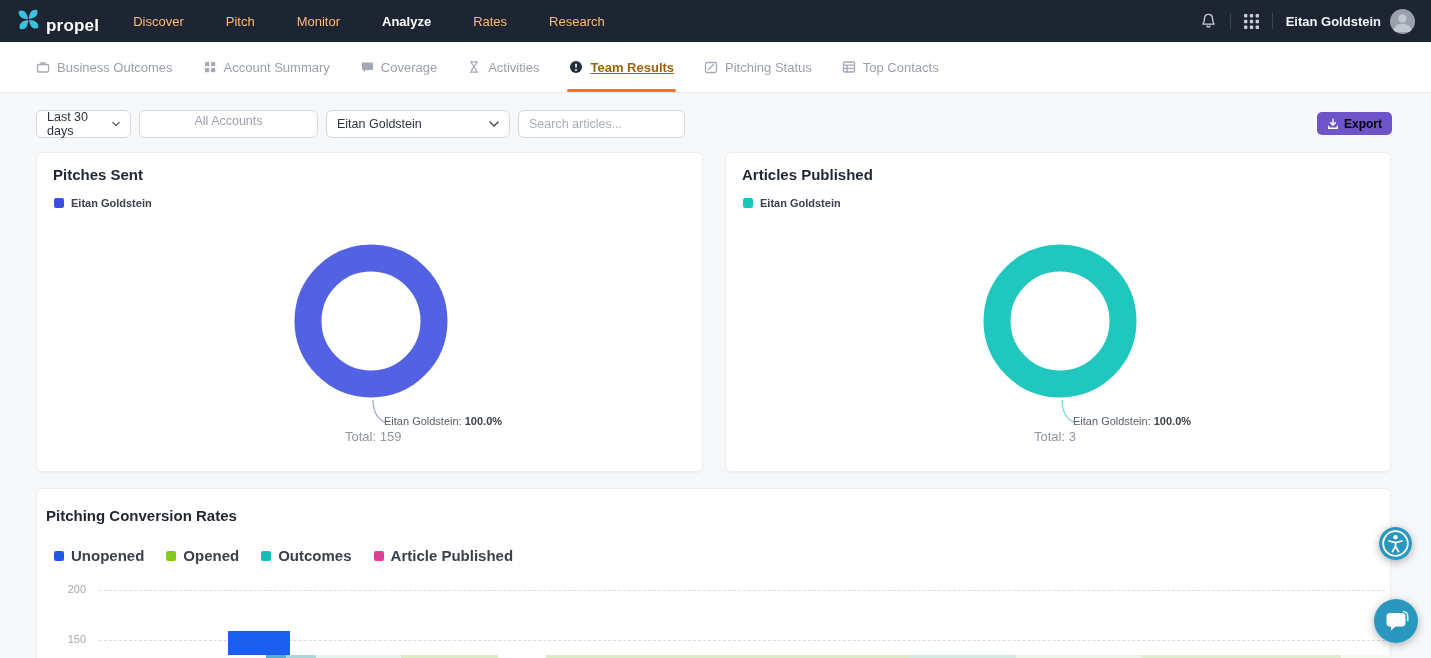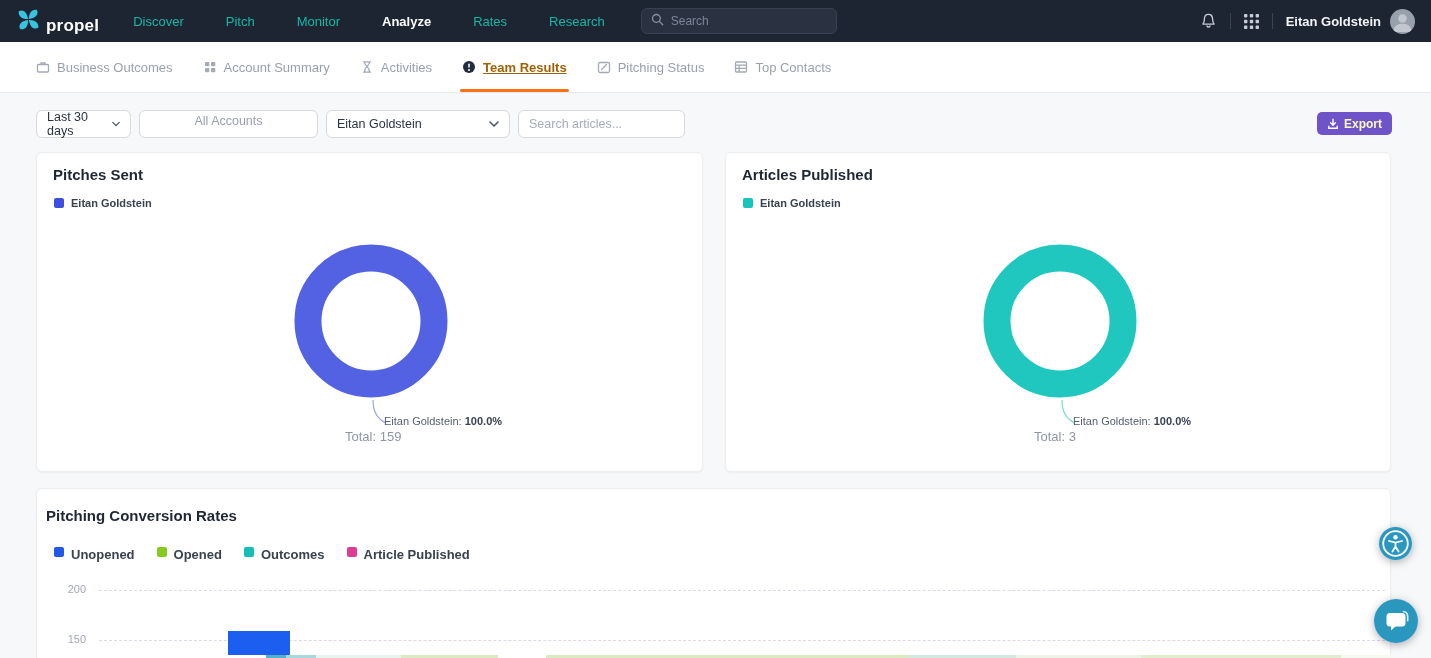--- a/index.html
+++ b/index.html
@@ -5,21 +5,21 @@
   * { margin:0; padding:0; box-sizing:border-box; }
   body { font-family:"Liberation Sans", sans-serif; background:#e9eaee; }
   .screen { position:relative; width:1431px; height:658px; background:#f7f8fa; overflow:hidden; }
 
   
   .topnav { position:absolute; top:0; left:0; right:0; height:42px; background:#1e2532;
             display:flex; align-items:center; padding:0 16px; z-index:30; }
   .brand { display:flex; align-items:flex-end; gap:5px; cursor:pointer; }
   .brand-text { color:#ffffff; font-size:17px; font-weight:bold; letter-spacing:.2px; }
   .nav-items { display:flex; gap:42px; margin-left:34px; }
-  .nav-item { color:#14b8a6; font-size:13px; cursor:pointer; white-space:nowrap; }
+  .nav-item { color:#fdba74; font-size:13px; cursor:pointer; white-space:nowrap; }
   .nav-item.active { color:#ffffff; font-weight:bold; }
   .nav-search { margin-left:36px; width:196px; height:26px; background:#2a3140; border:1px solid #394152;
                 border-radius:6px; display:flex; align-items:center; padding:0 9px; gap:7px; }
   .nav-search input { flex:1; background:transparent; border:none; outline:none; color:#cfd4dd; font-size:12px;
                       font-family:"Liberation Sans",sans-serif; }
   .nav-search input::placeholder { color:#7d8596; }
   .nav-right { margin-left:auto; display:flex; align-items:center; gap:13px; }
   .nav-icon-btn { display:flex; align-items:center; justify-content:center; cursor:pointer; }
   .nav-divider { width:1px; height:16px; background:#3c4454; }
   .user-chip { display:flex; align-items:center; gap:9px; cursor:pointer; }
@@ -43,35 +43,35 @@
   .select.placeholder-text { color:#9aa1ae;flex-direction:column; }
   .w-date { width:95px; }
   .w-accounts { width:179px; }
   .w-member { width:184px; }
   .search-articles { width:167px; height:28px; background:#fff; border:1px solid #d6d9e0; border-radius:6px;
                      display:flex; align-items:center; padding:0 10px; }
   .search-articles input { width:100%; border:none; outline:none; font-size:12.5px; color:#2b3342;
                            font-family:"Liberation Sans",sans-serif; }
   .search-articles input::placeholder { color:#a6adba; }
   .export-btn { position:absolute; top:112px; right:39px; height:23px; background:#6f53c9; border:none;
-                border-radius:5px; color:#fef9c3; font-size:12px; font-weight:bold; display:flex; align-items:center;
+                border-radius:5px; color:#000000; font-size:12px; font-weight:bold; display:flex; align-items:center;
                 gap:5px; padding:0 10px; cursor:pointer; z-index:10; }
 
   
   .card { position:absolute; background:#ffffff; border:1px solid #eceef2; border-radius:6px;
           box-shadow:0 1px 2px rgba(16,24,40,.05); }
   #card-pitches    { left:36px;  top:152px; width:667px;  height:320px; }
   #card-articles   { left:725px; top:152px; width:666px;  height:320px; }
   #card-conversion { left:36px;  top:488px; width:1355px; height:235px; }
   .card-title { position:absolute; left:16px; top:13px; font-size:15px; font-weight:bold; color:#1f2735; }
   #card-conversion .card-title { left:9px; top:18px; }
   .mini-legend { position:absolute; left:17px; top:44px; display:flex; align-items:center; gap:7px;
                  font-size:11px; font-weight:bold; color:#39424f; cursor:pointer; }
   #card-conversion .legend-row { position:absolute; left:17px; top:58px; display:flex; gap:22px; }
-  .legend-item { display:flex; align-items:flex-start; gap:7px; font-size:13px; font-weight:bold; color:#39424f; cursor:pointer; }
+  .legend-item { display:flex; align-items:center; gap:7px; font-size:15px; font-weight:bold; color:#39424f; cursor:pointer; }
 
   .donut { position:absolute; left:254px; top:88px; }
   .leader { position:absolute; left:334px; top:246px; }
   .slice-label { position:absolute; left:347px; top:262px; font-size:11px; color:#56606e; white-space:nowrap; }
   .slice-label b { color:#39424f; }
   .total-label { position:absolute; left:308px; top:276px; font-size:13px; color:#8f96a3; }
 
   
   .ytick { position:absolute; left:9px; width:40px; text-align:right; font-size:11px; color:#a3a8b3; }
   .ytick-200 { top:94px; }
@@ -118,29 +118,20 @@
 
     <div class="nav-items">
       <span class="nav-item">Discover</span>
       <span class="nav-item">Pitch</span>
       <span class="nav-item">Monitor</span>
       <span class="nav-item active">Analyze</span>
       <span class="nav-item">Rates</span>
       <span class="nav-item">Research</span>
     </div>
 
-    <div class="nav-search">
-      <span>
-        <svg width="13" height="13" viewBox="0 0 14 14">
-          <circle cx="5.8" cy="5.8" r="4.2" fill="none" stroke="#8a92a3" stroke-width="1.4"></circle>
-          <path d="M9 9 L12.6 12.6" stroke="#8a92a3" stroke-width="1.4" stroke-linecap="round"></path>
-        </svg>
-      </span>
-      <input type="text" placeholder="Search" style="">
-    </div>
 
     <div class="nav-right">
       <span class="nav-icon-btn">
         <svg width="17" height="18" viewBox="0 0 18 18">
           <path d="M9 2 C6.2 2 4.7 4.2 4.7 7 C4.7 10.2 3.6 11.6 3 12.3 H15 C14.4 11.6 13.3 10.2 13.3 7 C13.3 4.2 11.8 2 9 2 Z" fill="none" stroke="#c6ccd6" stroke-width="1.4" stroke-linejoin="round"></path>
           <path d="M7.4 14.2 a1.7 1.7 0 0 0 3.2 0" fill="none" stroke="#c6ccd6" stroke-width="1.4" stroke-linecap="round"></path>
         </svg>
       </span>
       <span class="nav-divider"></span>
       <span class="nav-icon-btn">
@@ -185,20 +176,26 @@
           <rect x="2" y="2" width="4.3" height="4.3" rx="0.8"></rect>
             <rect x="8" y="2" width="4.3" height="4.3" rx="0.8"></rect>
           <rect x="2" y="8" width="4.3" height="4.3" rx="0.8"></rect>
             <rect x="8" y="8" width="4.3" height="4.3" rx="0.8"></rect>
         </g>
       </svg>
       <span>Account Summary</span>
     </div>
     <div class="tab">
       <svg width="14" height="14" viewBox="0 0 14 14">
+        <path d="M2 2.5 h10 a1 1 0 0 1 1 1 v5.5 a1 1 0 0 1 -1 1 H6.2 L3.6 12.3 v-2.3 H3 a1 1 0 0 1 -1 -1 Z" fill="#a3aab6"></path>
+      </svg>
+      <span>Coverage</span>
+    </div>
+    <div class="tab">
+      <svg width="14" height="14" viewBox="0 0 14 14">
         <path d="M3.5 1.8 h7 M3.5 12.2 h7 M4.4 1.8 c0 4.6 5.2 4.2 5.2 10.4 M9.6 1.8 c0 4.6 -5.2 4.2 -5.2 10.4" fill="none" stroke="#a3aab6" stroke-width="1.3" stroke-linecap="round"></path>
       </svg>
       <span>Activities</span>
     </div>
     <div class="tab active">
       <svg width="14" height="14" viewBox="0 0 14 14">
         <circle cx="7" cy="7" r="6" fill="#232d3f"></circle>
         <rect x="6.25" y="3.4" width="1.5" height="4.4" rx="0.75" fill="#ffffff"></rect>
         <circle cx="7" cy="9.9" r="1" fill="#ffffff"></circle>
       </svg>

